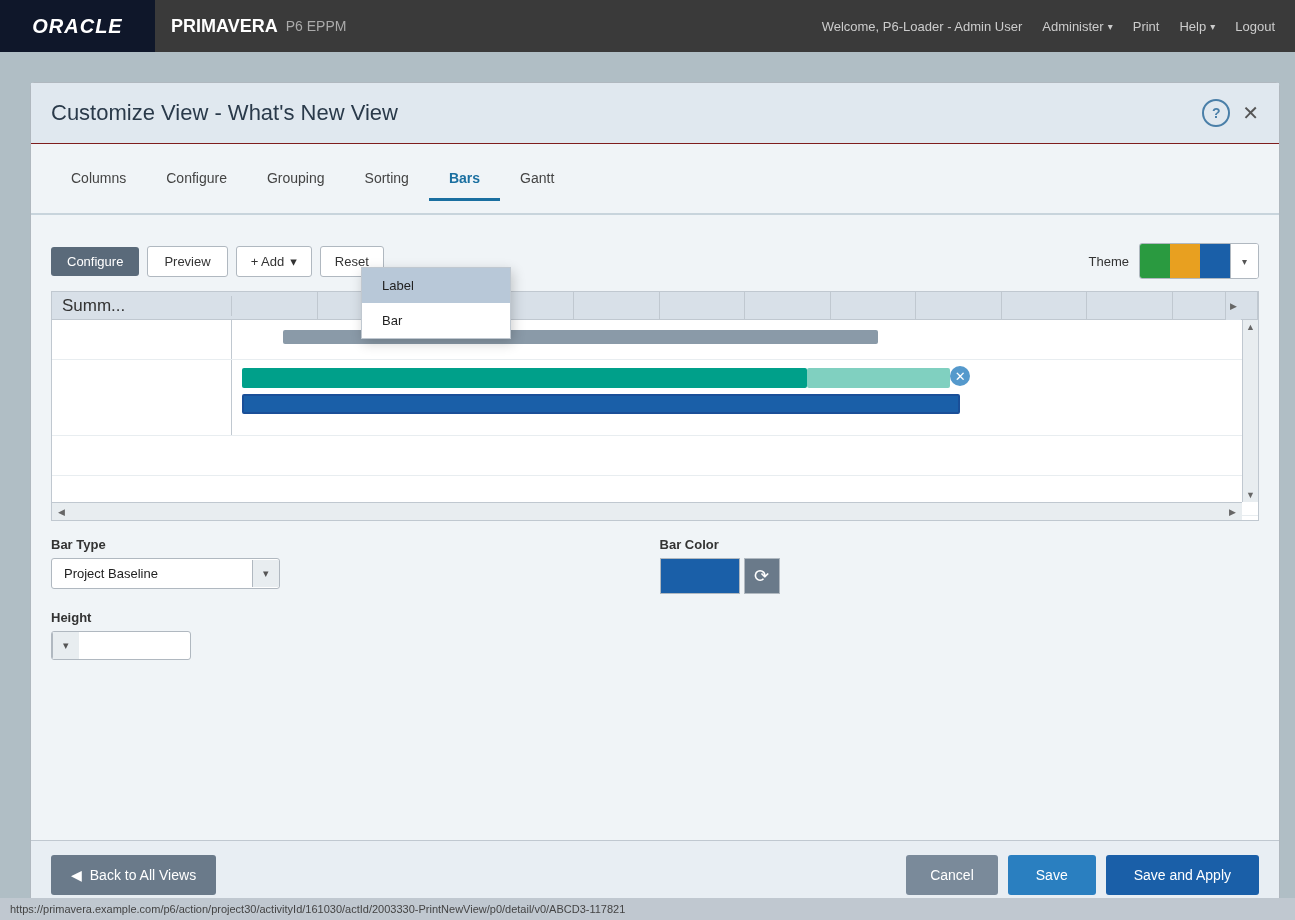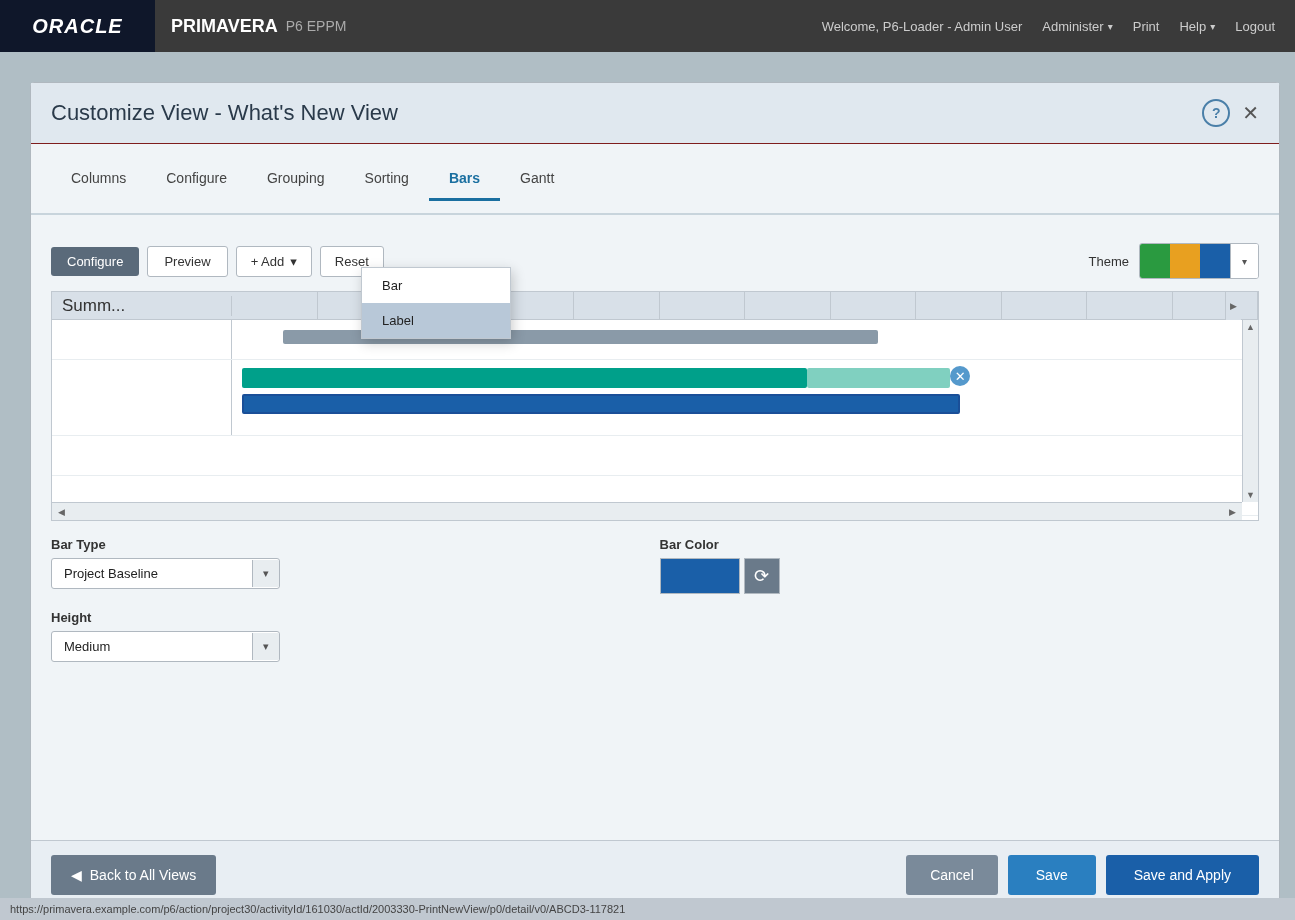--- a/index.html
+++ b/index.html
@@ -496,22 +496,22 @@
           <div class="theme-picker">
             <div class="theme-color" style="background:#2a9a40;"></div>
             <div class="theme-color" style="background:#e8a020;"></div>
             <div class="theme-color" style="background:#1a5fa8;"></div>
             <div class="theme-dropdown">▾</div>
           </div>
         </div>
       </div>
 
       <div class="dropdown-menu">
+        <div class="dropdown-item selected">Label</div>
         <div class="dropdown-item">Bar</div>
-        <div class="dropdown-item selected">Label</div>
       </div>
 
       <div class="gantt-area">
 
         <div class="gantt-header-row">
           <div class="gantt-label-col">
             <span>Summ...</span>
           </div>
           <div class="gantt-grid-cols">
             <div class="gantt-col-header"></div>
@@ -589,21 +589,20 @@
               </div>
             </div>
           </div>
         </div>
 
         <div class="prop-row">
 
           <div class="prop-group">
             <span class="prop-label">Height</span>
             <div class="prop-select" style="min-width:140px;">
-              <span class="prop-select-text">Medium</span>
               <span class="prop-select-arrow">▾</span>
             </div>
           </div>
         </div>
       </div>
 
     </div>
 
     <div class="dialog-footer">
       <button class="btn-back">

